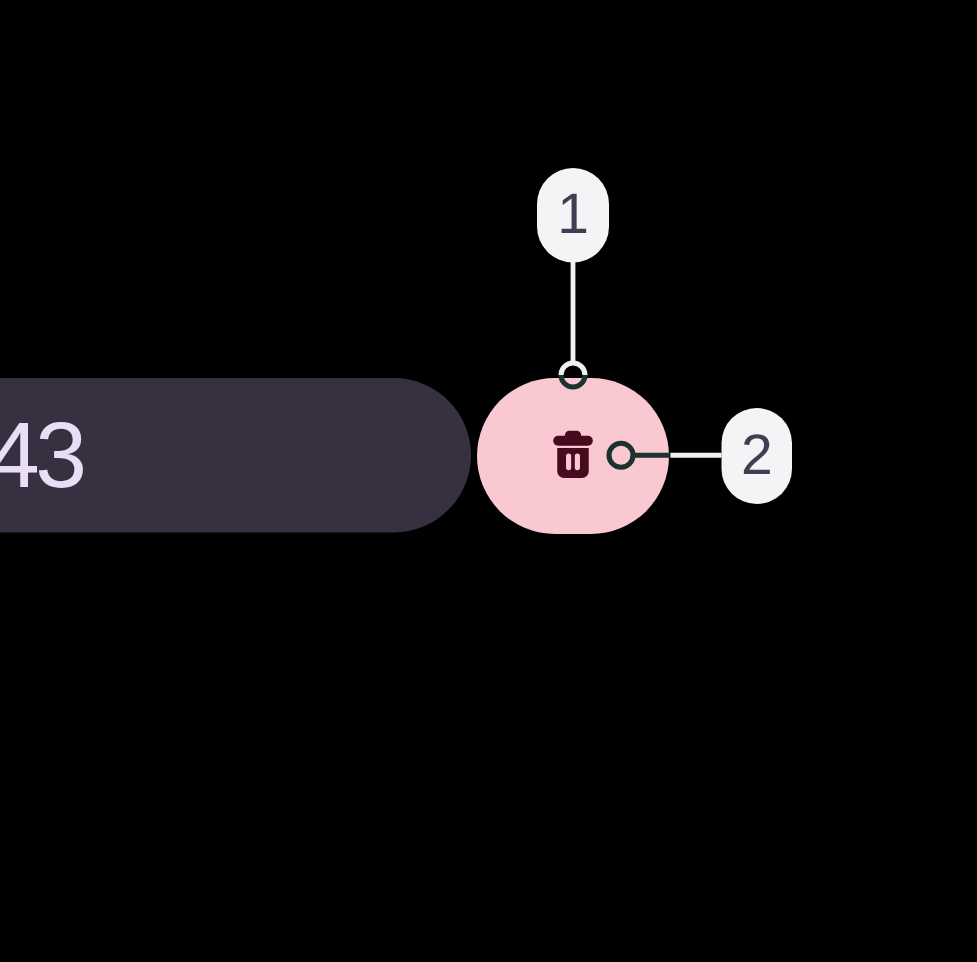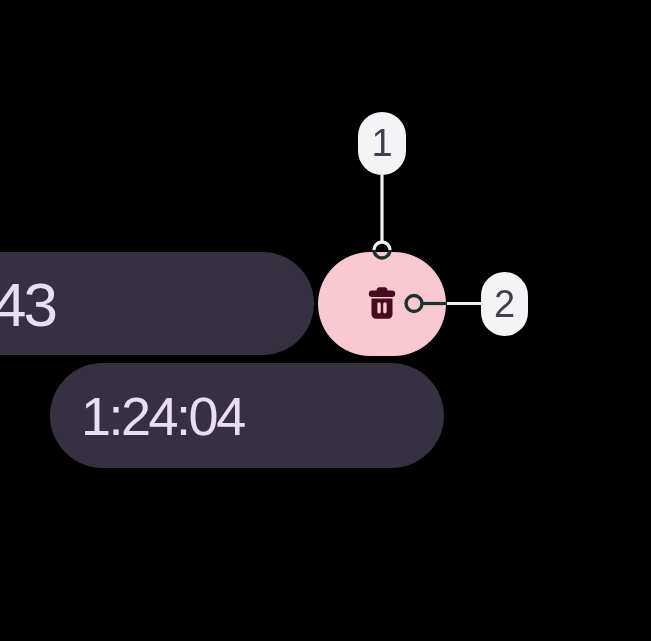--- a/index.html
+++ b/index.html
@@ -122,23 +122,20 @@
           <path d="M5 8.4 h14 v10.4 a3 3 0 0 1 -3 3 h-8 a3 3 0 0 1 -3 -3 z"></path>
         </g>
         <g fill="#f9c8d0">
           <rect x="8.9" y="10.9" width="2.3" height="7.4" rx="1.15"></rect>
           <rect x="12.8" y="10.9" width="2.3" height="7.4" rx="1.15"></rect>
         </g>
       </svg>
     </span>
   </button>
 
-  <div class="chip chip-total">
-    <span class="chip-text">1:24:04</span>
-  </div>
 
   <svg class="overlay" width="651" height="641">
 
     <line x1="382" y1="174" x2="382" y2="241.5" stroke="#f0eff2" stroke-width="3.2"></line>
 
     <path d="M 374 250 A 8 8 0 0 1 390 250" fill="none" stroke="#f0eff2" stroke-width="3.4"></path>
     <path d="M 374 250 A 8 8 0 0 0 390 250" fill="none" stroke="#1b332f" stroke-width="3.4"></path>
 
     <circle cx="414" cy="303.5" r="8" fill="none" stroke="#1b332f" stroke-width="3.4"></circle>
     <line x1="422" y1="303.5" x2="447" y2="303.5" stroke="#1b332f" stroke-width="3.2"></line>

